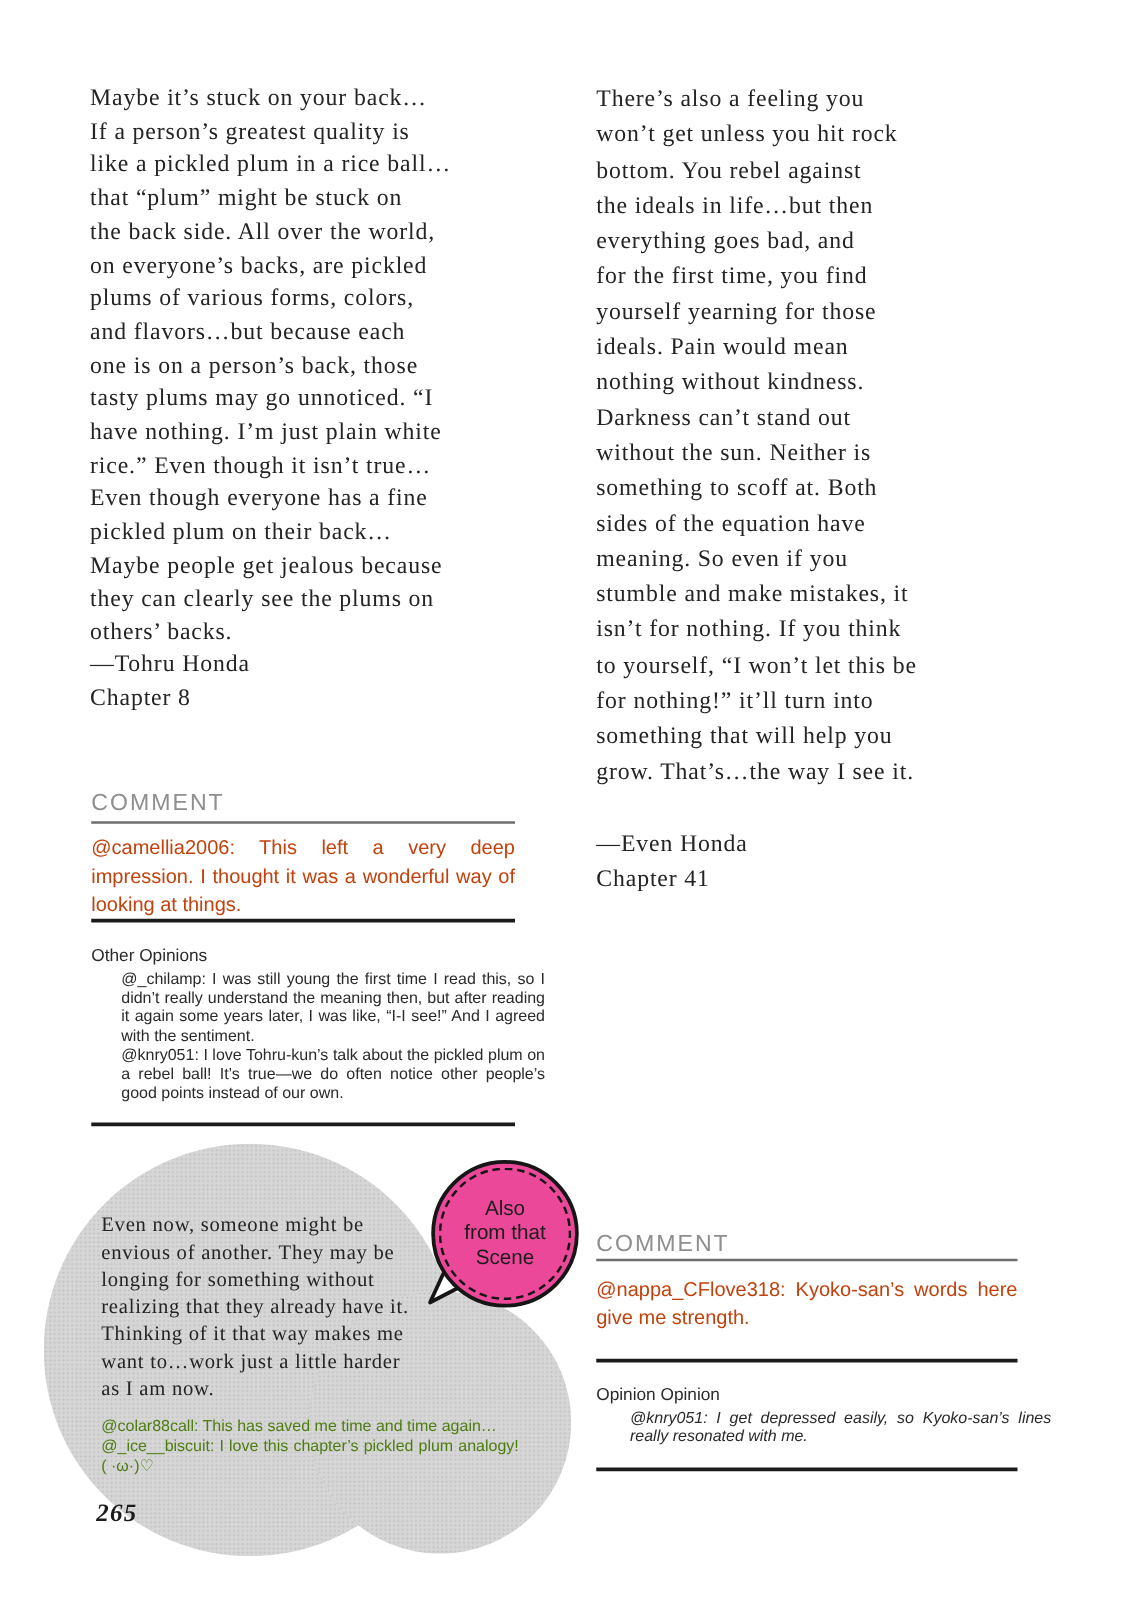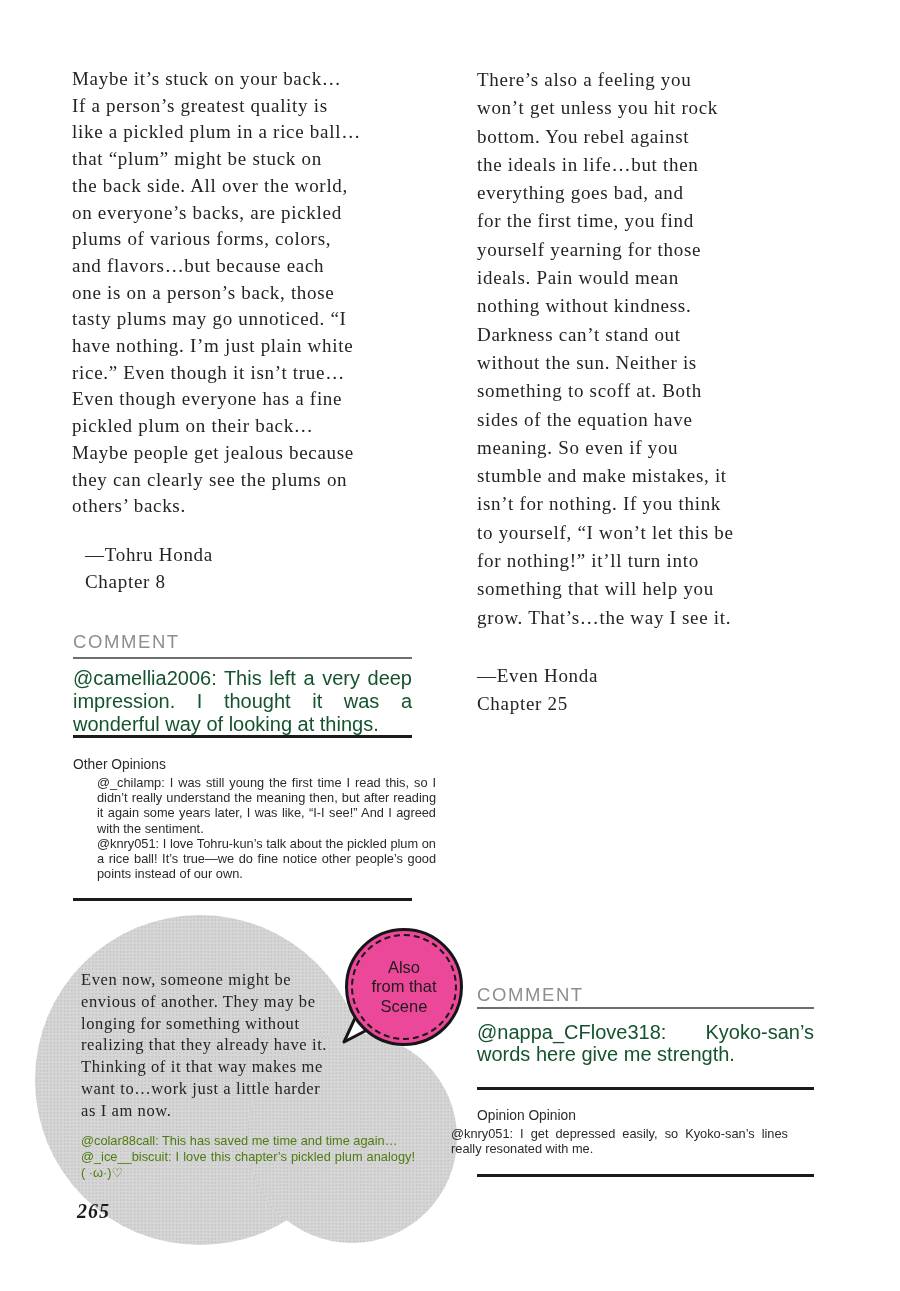--- a/index.html
+++ b/index.html
@@ -10,48 +10,48 @@
   .serif{font-family:"Liberation Serif","DejaVu Serif",serif;}
   .sans{font-family:"Liberation Sans","DejaVu Sans",sans-serif;}
   .abs{position:absolute;}
   .pre{white-space:pre-line;}
 
   
   .quote{font-size:19px;letter-spacing:0.7px;color:#242424;}
   .q-left{left:72px;top:66px;width:372px;line-height:26.7px;}
   .q-right{left:477px;top:66px;width:372px;line-height:28.3px;}
   .attr{font-size:19px;letter-spacing:0.7px;color:#242424;}
-  .attr-left{left:72px;top:541px;line-height:27px;margin-left:13px;}
+  .attr-left{left:72px;top:518px;line-height:27px;}
   .attr-right{left:477px;top:662px;line-height:28px;}
 
   
   .sec-header{font-size:18.5px;letter-spacing:1.6px;color:#8e8e8e;}
   .h-left{left:73px;top:631px;}
   .h-right{left:477px;top:984px;}
   .rule{height:2px;background:#6e6e6e;}
   .rule.black{height:3px;background:#1b1b1b;}
   .r-gl{left:73px;top:657px;width:339px;}
   .r-l1{left:73px;top:735px;width:339px;}
   .r-l2{left:73px;top:898px;width:339px;}
   .r-gr{left:477px;top:1007px;width:337px;}
   .r-r1{left:477px;top:1087px;width:337px;}
   .r-r2{left:477px;top:1174px;width:337px;}
 
   
-  .cbody{font-size:20px;color:#14532d;text-align:justify;}
+  .cbody{font-size:16px;color:#c2410c;text-align:justify;}
   .cb-left{left:73px;top:667px;width:339px;line-height:23px;}
   .cb-right{left:477px;top:1022px;width:337px;line-height:21.5px;}
 
   
   .op-title{font-size:13.8px;color:#2a2a2a;}
   .ot-left{left:73px;top:757px;}
   .ot-right{left:477px;top:1108px;}
   .op-body{font-size:12.8px;line-height:15.2px;color:#2a2a2a;text-align:justify;}
   .ob-left{left:73px;top:775px;width:339px;margin-left:24px;}
-  .ob-right{left:451px;top:1126px;width:337px;}
+  .ob-right{left:504px;top:1126px;width:337px;font-style:italic;}
   .op-body p{margin:0;}
 
   
   .blob{border-radius:50%;background-color:#d6d6d6;
     background-image:radial-gradient(#c6c6c6 0.8px, rgba(0,0,0,0) 0.9px);
     background-size:3.5px 3.5px;z-index:0;}
   .blob-big{left:35px;top:915px;width:330px;height:330px;}
   .blob-small{left:247px;top:1033px;width:210px;height:210px;}
 
   
@@ -104,21 +104,21 @@
   </div>
 
   <div class="abs sans sec-header h-left">COMMENT</div>
   <div class="abs rule r-gl"></div>
   <div class="abs sans cbody cb-left">@camellia2006: This left a very deep impression. I thought it was a wonderful way of looking at things.</div>
   <div class="abs rule black r-l1"></div>
 
   <div class="abs sans op-title ot-left">Other Opinions</div>
   <div class="abs sans op-body ob-left">
     <p>@_chilamp: I was still young the first time I read this, so I didn’t really understand the meaning then, but after reading it again some years later, I was like, “I-I see!” And I agreed with the sentiment.</p>
-    <p>@knry051: I love Tohru-kun’s talk about the pickled plum on a rice ball! It’s true—we do fine notice other people’s good points instead of our own.</p>
+    <p>@knry051: I love Tohru-kun’s talk about the pickled plum on a rebel ball! It’s true—we do often notice other people’s good points instead of our own.</p>
   </div>
   <div class="abs rule black r-l2"></div>
 
   <div class="abs serif quote q-right pre">There’s also a feeling you
 won’t get unless you hit rock
 bottom. You rebel against
 the ideals in life…but then
 everything goes bad, and
 for the first time, you find
 yourself yearning for those
@@ -130,21 +130,21 @@
 sides of the equation have
 meaning. So even if you
 stumble and make mistakes, it
 isn’t for nothing. If you think
 to yourself, “I won’t let this be
 for nothing!” it’ll turn into
 something that will help you
 grow. That’s…the way I see it.</div>
   <div class="abs serif attr attr-right">
     <div>—Even Honda</div>
-    <div>Chapter 25</div>
+    <div>Chapter 41</div>
   </div>
 
   <div class="abs sans sec-header h-right">COMMENT</div>
   <div class="abs rule r-gr"></div>
   <div class="abs sans cbody cb-right">@nappa_CFlove318: Kyoko-san’s words here give me strength.</div>
   <div class="abs rule black r-r1"></div>
 
   <div class="abs sans op-title ot-right">Opinion Opinion</div>
   <div class="abs sans op-body ob-right">@knry051: I get depressed easily, so Kyoko-san’s lines really resonated with me.</div>
   <div class="abs rule black r-r2"></div>

